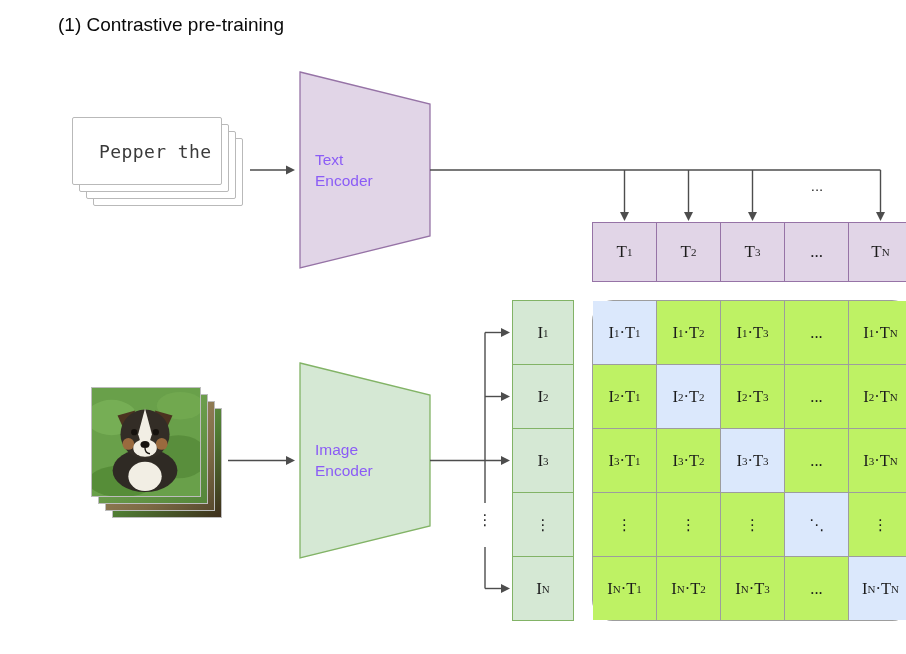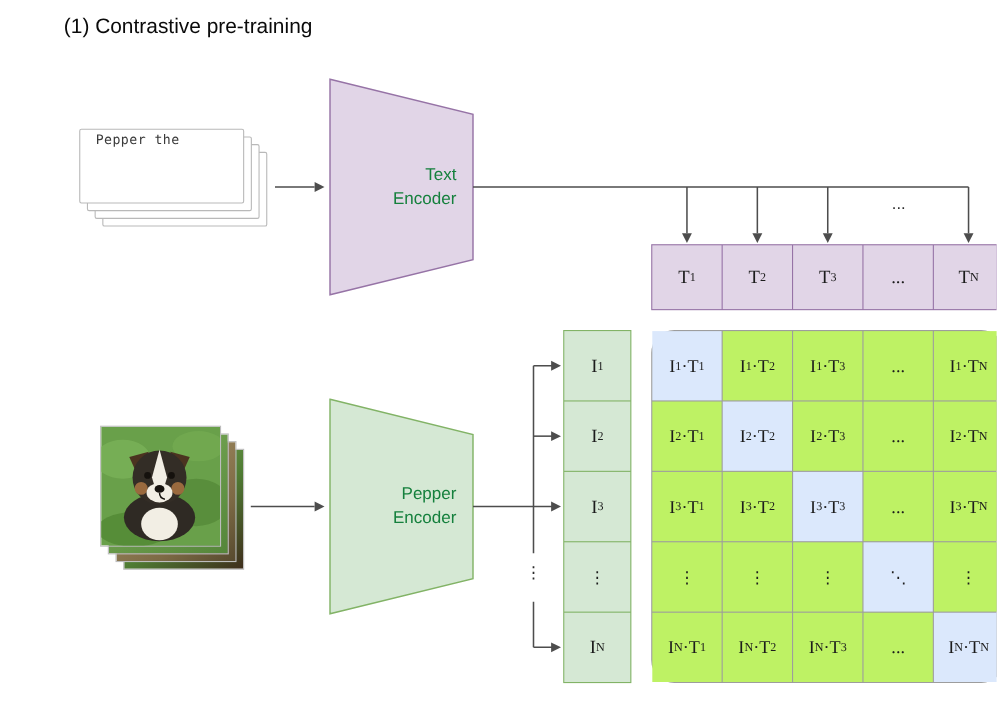--- a/index.html
+++ b/index.html
@@ -13,35 +13,35 @@
   .overlay { position: absolute; left: 0; top: 0; }
   .shape.purple { fill: var(--purple_fill); stroke: var(--purple_stroke); stroke-width: 1.3; }
   .shape.green  { fill: var(--green_fill);  stroke: var(--green_stroke);  stroke-width: 1.3; }
   .arrows line { stroke: var(--arrow); stroke-width: 1.4; }
   .head { fill: var(--arrow); stroke: none; }
 
   
   .text-stack { position: absolute; left: 44px; top: 117px; width: 172px; height: 90px; }
   .text-stack-layer { position: absolute; width: 150px; height: 68px; background: #fff;
                       border: 1px solid var(--card_border); border-radius: 2px; }
-  .text-stack-front { display: flex; flex-direction: column; justify-content: flex-start;
-                      padding-left: 14px; font-family: "DejaVu Sans Mono", monospace;
-                      font-size: 12px; line-height: 1.5; letter-spacing: 0.4px; color: #3a3a3a; }
+  .text-stack-front { display: flex; flex-direction: column; justify-content: center;
+                      padding-left: 26px; font-family: "DejaVu Sans Mono", monospace;
+                      font-size: 18px; line-height: 1.5; letter-spacing: 0.4px; color: #3a3a3a; }
 
   
   .img-stack { position: absolute; left: 63px; top: 387px; width: 133px; height: 133px; }
   .img-stack-layer { position: absolute; width: 110px; height: 110px; border: 1px solid #bdbdbd; }
   .img-back-3 { background: linear-gradient(140deg, #79a457 10%, #4f7c33 55%, #3f2e1c 100%); }
   .img-back-2 { background: linear-gradient(140deg, #b09a6e, #7d6a45 70%, #574a2e); }
   .img-back-1 { background: linear-gradient(140deg, #7fb05c, #55863a); }
   .img-stack-front svg { display: block; }
 
   
-  .enc-label { position: absolute; width: 100px; text-align: right;
-               font-size: 15.5px; line-height: 1.35; color: #15803d; }
+  .enc-label { position: absolute; width: 100px; text-align: left;
+               font-size: 15.5px; line-height: 1.35; color: #8b5cf6; }
   .enc-label span { display: block; }
   .enc-label.text-enc { left: 287px; top: 150px; }
   .enc-label.image-enc { left: 287px; top: 440px; }
 
   
   .t-row { position: absolute; left: 564px; top: 222px; display: flex; gap: 1px;
            padding: 1px; background: var(--purple_stroke); }
   .t-cell { width: 63px; height: 58px; background: var(--purple_fill); }
 
   .i-col { position: absolute; left: 484px; top: 300px; display: flex; flex-direction: column;
@@ -143,21 +143,21 @@
         <path d="M54 61 q0 5 5 6" stroke="#17130f" stroke-width="1.4" fill="none"></path>
       </svg>
     </div>
   </div>
 
   <div class="enc-label text-enc">
     <span>Text</span>
     <span>Encoder</span>
   </div>
   <div class="enc-label image-enc">
-    <span>Pepper</span>
+    <span>Image</span>
     <span>Encoder</span>
   </div>
 
   <div class="row-ellipsis">...</div>
 
   <div class="branch-ellipsis">⋮</div>
 
   <div class="t-row" id="t-row">
       <div class="cell t-cell">T<sub>1</sub></div>
       <div class="cell t-cell">T<sub>2</sub></div>

